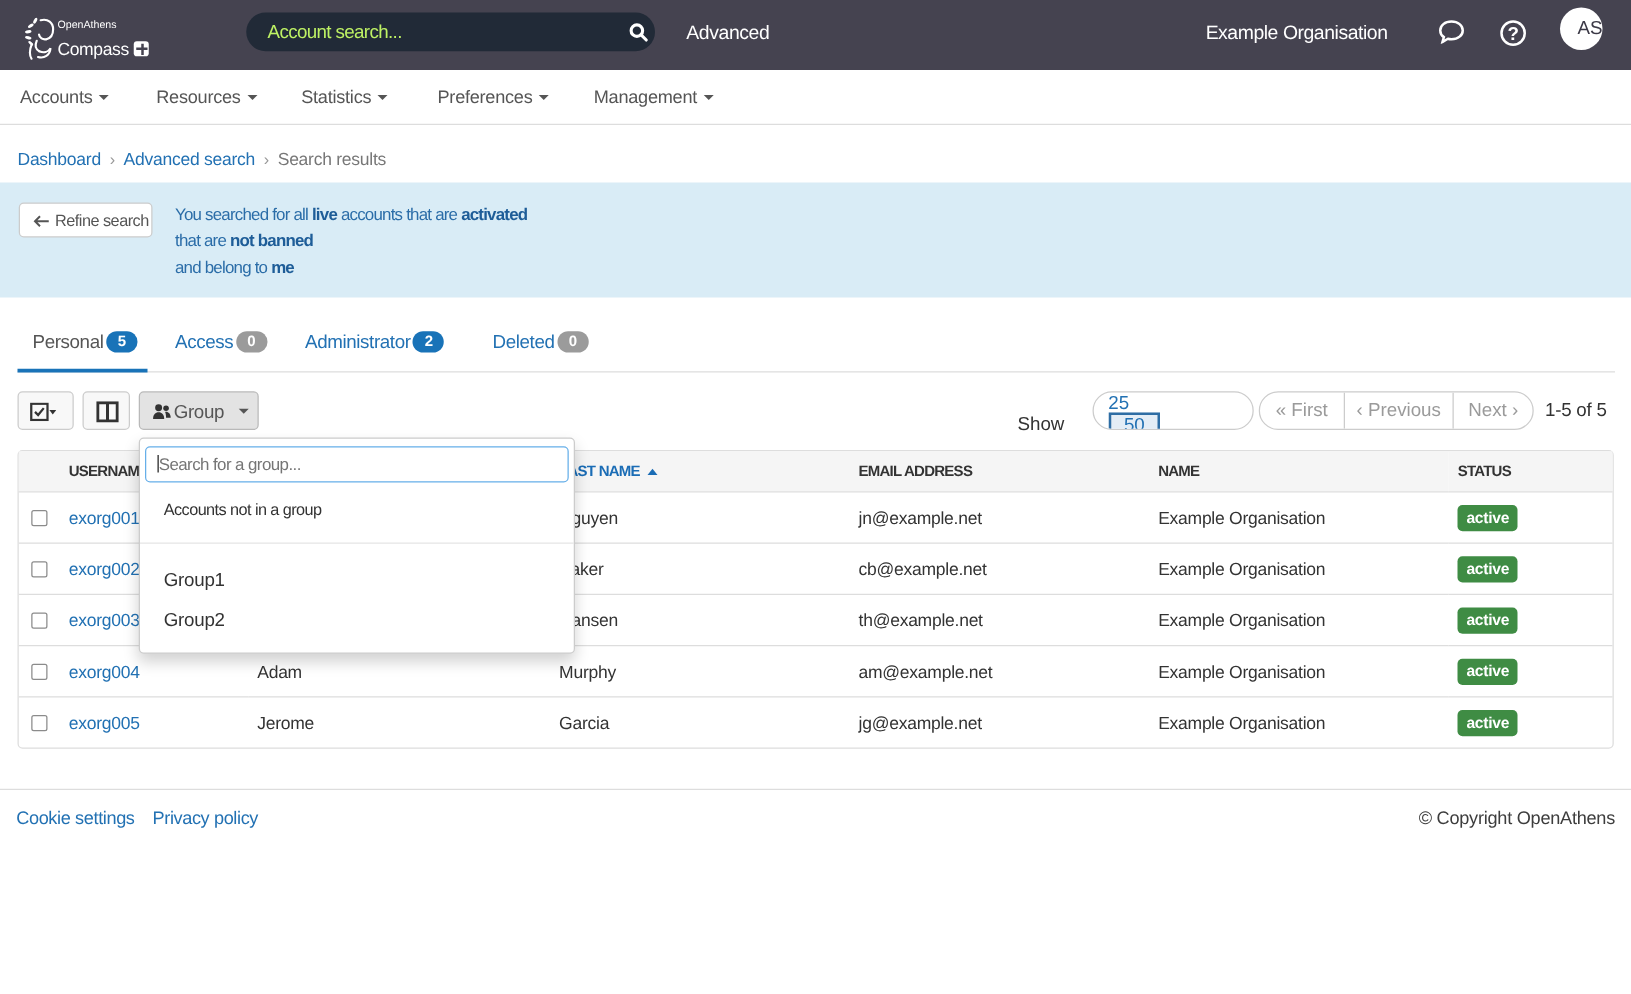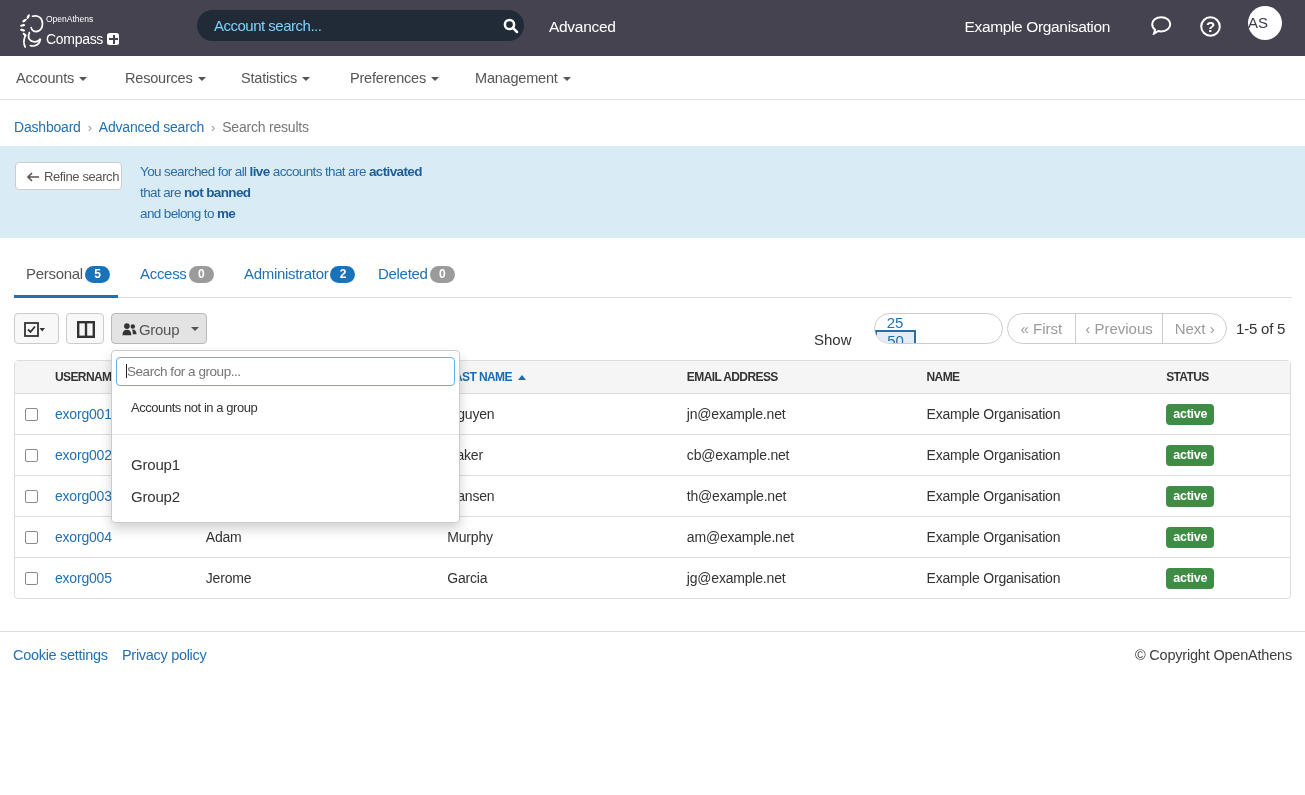--- a/index.html
+++ b/index.html
@@ -11,26 +11,26 @@
   .topbar { position:absolute; top:0; left:0; width:1305px; height:56px; background:#454350; }
   .logo { position:absolute; left:19px; top:13px; }
   .logo-txt { position:absolute; left:27px; top:2px; color:#fff; line-height:1; width:120px; }
   .logo-txt .oa { font-size:8.5px; letter-spacing:0; }
   .logo-txt .cm { font-size:14px; letter-spacing:-0.3px; margin-top:8px; display:flex; align-items:center; }
   .plusbox { display:inline-block; width:12px; height:12px; background:#fff; border-radius:2.5px; margin-left:4px; position:relative; }
   .plusbox:before, .plusbox:after { content:""; position:absolute; background:#454350; }
   .plusbox:before { left:5.5px; top:2px; width:2px; height:9px; }
   .plusbox:after { top:5.5px; left:2px; height:2px; width:9px; }
   .searchpill { position:absolute; left:197px; top:10px; width:327px; height:31px; background:#212a37; border-radius:16px; color:#fff; }
-  .searchpill .ph { position:absolute; left:17px; top:7px; font-size:15px; letter-spacing:-0.5px; color:#7dd3fc; }
+  .searchpill .ph { position:absolute; left:17px; top:7px; font-size:15px; letter-spacing:-0.5px; color:#bef264; }
   .searchpill svg { position:absolute; }
   .advanced { position:absolute; left:549px; top:18px; color:#fff; font-size:15.5px; letter-spacing:-0.3px; text-decoration:none; }
   .org { position:absolute; right:195px; top:18px; color:#fff; font-size:15.5px; letter-spacing:-0.35px; }
   .hdr-ic { position:absolute; top:16px; }
-  .avatar { position:absolute; right:23px; top:6px; width:34px; height:34px; border-radius:50%; background:#fff; color:#3b3946; font-size:15px; text-align:left; line-height:34px; }
+  .avatar { position:absolute; right:23px; top:6px; width:34px; height:34px; border-radius:50%; background:#fff; color:#3b3946; font-size:15px; text-align:right; line-height:34px; }
 
   
   .mainnav { position:absolute; top:56px; left:0; width:1305px; height:44px; background:#fff; border-bottom:1px solid #ddd; font-size:15px; color:#555; }
   .mainnav a { position:absolute; top:14px; color:#555; text-decoration:none; font-size:14.5px; letter-spacing:-0.2px; }
   .caret { display:inline-block; width:0; height:0; border-left:4px solid transparent; border-right:4px solid transparent; border-top:4px solid #555; margin-left:5px; vertical-align:2px; }
 
   
   .crumbs { position:absolute; top:119px; left:14px; font-size:14px; letter-spacing:-0.2px; color:#777; }
   .crumbs a { color:#2271b3; text-decoration:none; }
   .crumbs .sep { color:#999; padding:0 7px; font-size:13px; }
@@ -52,21 +52,21 @@
   .badge.gray { background:#9b9b9b; }
 
   
   .toolbar { position:absolute; top:313px; left:14px; width:1278px; height:31px; }
   .tbtn { position:absolute; top:0; height:31px; background:#f8f8f8; border:1px solid #ccc; border-radius:4px;padding-left:25px; }
   .tbtn.open { background:#e3e3e3; border-color:#b9b9b9; }
   .show-label { position:absolute; left:800px; top:18px; font-size:15px; color:#333; }
   .pillgrp { position:absolute; top:0; height:31px; border:1px solid #ccc; border-radius:16px; display:flex; overflow:hidden; }
   .pillgrp .pg { height:100%; display:flex; align-items:center; justify-content:center; font-size:15px; color:#2271b3; border-left:1px solid #ccc; }
   .pillgrp .pg:first-child { border-left:none; }
-  .pillgrp .pg.sel { background:#e4edf6; border:2px solid #2e6da4; margin:-1px 0; }
+  .pillgrp .pg.sel { background:#e4edf6; border:2px solid #2e6da4; margin:-1px 12px; }
   .pager .pg { color:#9a9a9a; }
   .count { position:absolute; left:1222px; top:7px; font-size:15px; letter-spacing:-0.2px; color:#333; }
 
   
   .tbl { position:absolute; top:360px; left:14px; width:1277px; border:1px solid #ddd; border-radius:4px; border-collapse:separate; border-spacing:0; font-size:15px; }
   .tbl th { background:#f5f5f5; height:32px; text-align:left; font-size:12px; letter-spacing:-0.6px; color:#333; padding:0 7px; font-weight:bold; }
   .tbl th.sorted { color:#1a6cb5; }
   .tbl td { height:41px; border-top:1px solid #ddd; padding:0 7px; color:#333; font-size:14px; letter-spacing:-0.2px; }
   .tbl a { color:#2271b3; text-decoration:none; }
   .cb { width:13px; height:13px; border:1px solid #8b8b8b; border-radius:2px; background:#fff; margin-left:3px; }
@@ -154,21 +154,21 @@
     that are <b>not banned</b><br>
     and belong to <b>me</b>
   </div>
 </div>
 
 <div class="tabs">
   <div class="rule"></div>
   <div class="tab active" style="left:0; width:104px; padding-left:12px;"><a href="#">Personal</a><span class="badge">5</span></div>
   <div class="tab" style="left:114px; padding-left:12px;"><a href="#">Access</a><span class="badge gray">0</span></div>
   <div class="tab" style="left:218px; padding-left:12px;"><a href="#">Administrator</a><span class="badge">2</span></div>
-  <div class="tab" style="left:352px; padding-left:12px;"><a href="#">Deleted</a><span class="badge gray">0</span></div>
+  <div class="tab" style="left:368px; padding-left:12px;"><a href="#">Deleted</a><span class="badge gray">0</span></div>
 </div>
 
 <div class="toolbar">
   <div class="tbtn" style="left:0; width:45px;">
     <svg style="position:absolute; left:9px; top:8px;" width="21" height="15" viewBox="0 0 21 15">
       <rect x="1" y="1" width="13" height="13" fill="none" stroke="#333" stroke-width="1.8"></rect>
       <path d="M4 7.5 L6.5 10 L11 4.5" fill="none" stroke="#333" stroke-width="1.8"></path>
       <path d="M15.5 6 L21 6 L18.2 9.5 Z" fill="#333"></path>
     </svg>
   </div>

